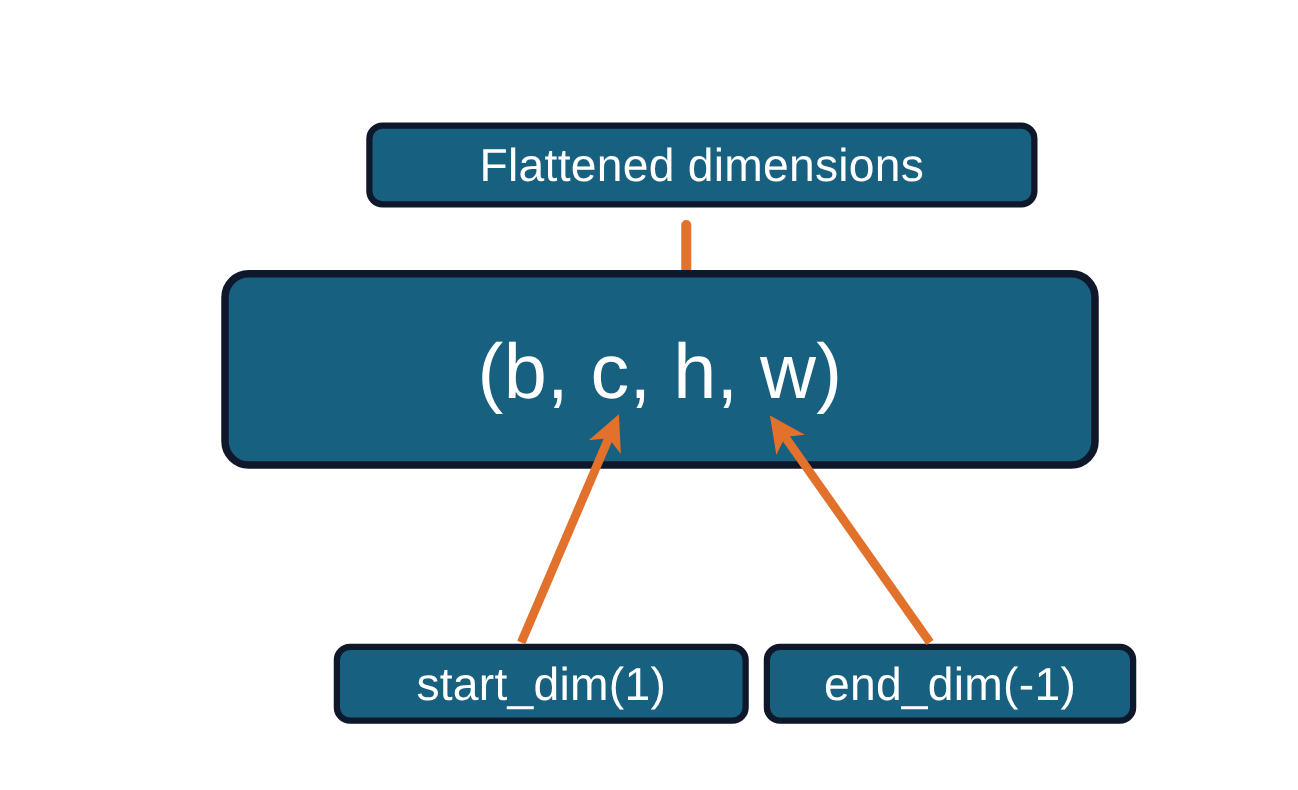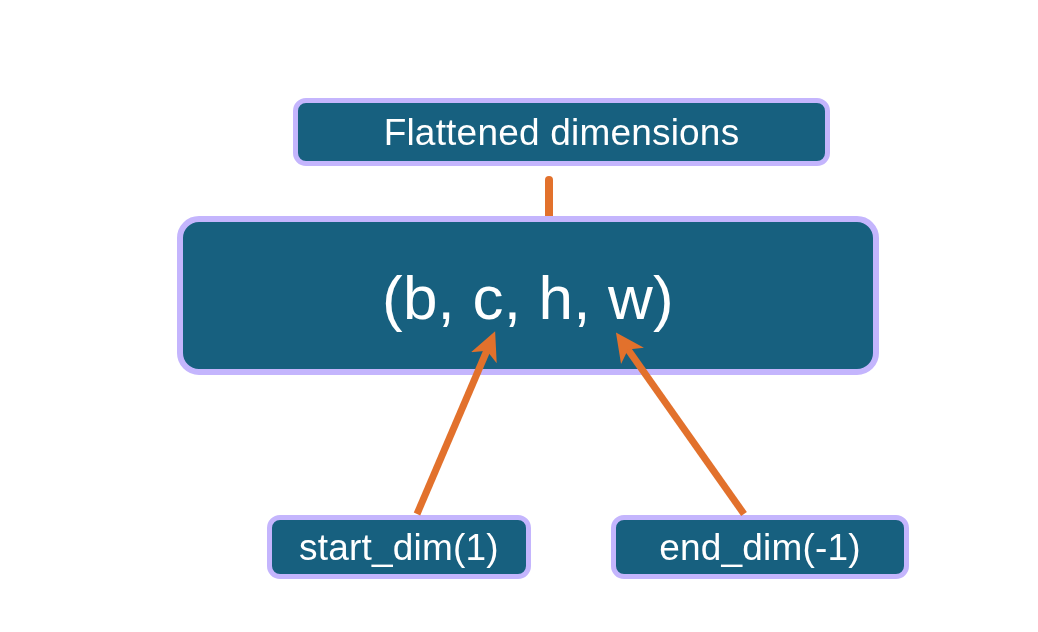--- a/index.html
+++ b/index.html
@@ -14,21 +14,21 @@
     position: relative;
     width: 1038px;
     height: 632px;
     background: #ffffff;
     overflow: hidden;
   }
   .node {
     position: absolute;
     box-sizing: border-box;
     background: #17607f;
-    border: 5px solid #c4b5fd;
+    border: 5px solid #0f172a;
     border-radius: 14px;
     display: flex;
     align-items: center;
     justify-content: center;
     color: #ffffff;
     z-index: 2;
   }
   .node-label {
     color: #ffffff;
     white-space: nowrap;
@@ -70,21 +70,21 @@
   }
   #tuple-text .node-label {
     font-size: 62px;
     font-weight: 400;
   }
 
   
   #box-start-dim {
     left: 267px;
     top: 515px;
-    width: 264px;
+    width: 332px;
     height: 64px;
     border-radius: 13px;
   }
   #box-start-dim .node-label { font-size: 37px; }
 
   
   #box-end-dim {
     left: 580px;
     top: 515px;
     width: 298px;

